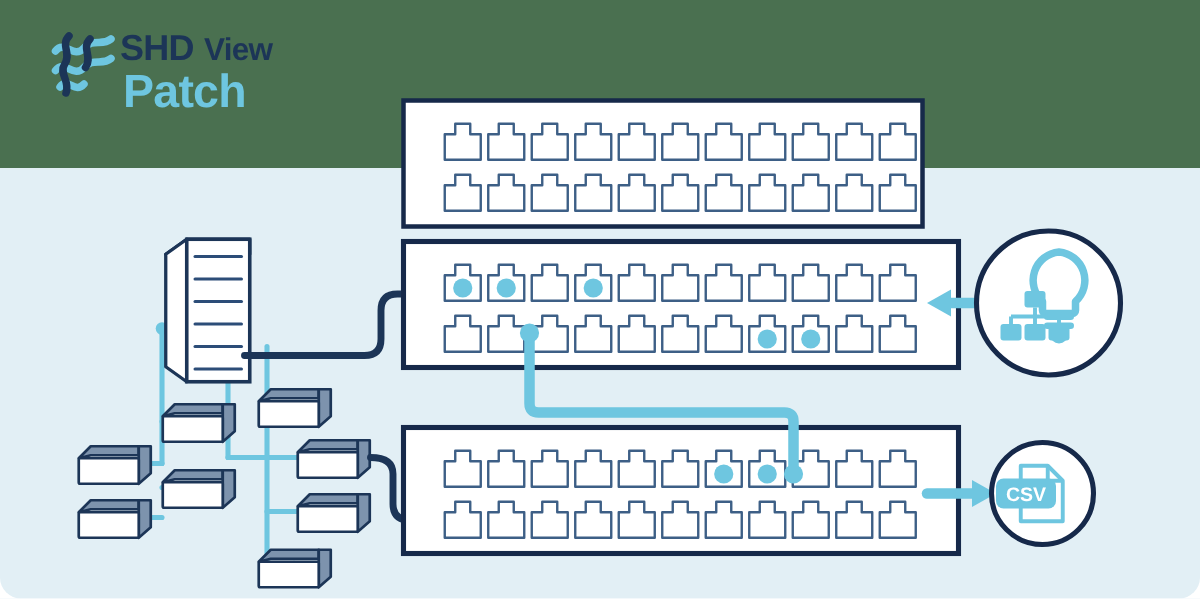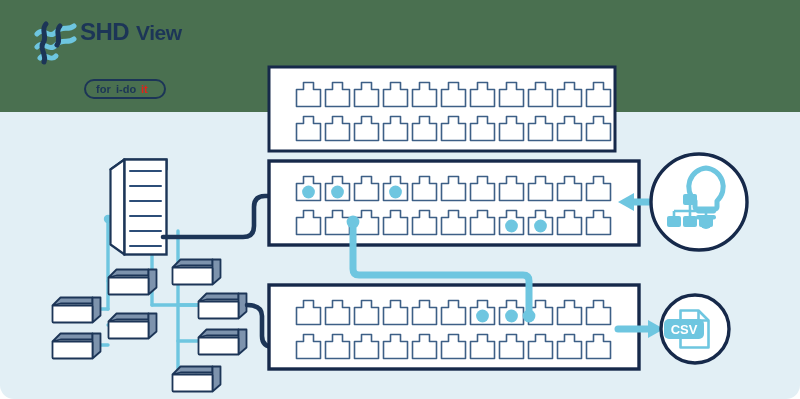--- a/index.html
+++ b/index.html
@@ -45,29 +45,26 @@
       </svg>
     </div>
 
     <div class="logo-wordmark">
       <svg viewBox="0 0 132 34" width="132" height="34">
         <text x="0" y="24" font-family="'Liberation Sans',sans-serif" font-size="24" font-weight="bold" fill="#1c3557" letter-spacing="-0.5">SHD</text>
         <text x="56" y="24" font-family="'Liberation Sans',sans-serif" font-size="21" font-weight="bold" fill="#1c3557" letter-spacing="-0.5">View</text>
       </svg>
     </div>
 
-
-    <div class="logo-badge">
-      <svg viewBox="0 0 82 20" width="82" height="20">
-        <rect x="1" y="1" width="80" height="18" rx="9" fill="none" stroke="#1c3557" stroke-width="2"></rect>
-        <text x="12" y="14" font-family="'Liberation Sans',sans-serif" font-size="11" font-weight="bold" fill="#1c3557">for</text>
-        <text x="32" y="14" font-family="'Liberation Sans',sans-serif" font-size="11" font-weight="bold" fill="#1c3557">i-do</text>
-        <text x="57" y="14" font-family="'Liberation Sans',sans-serif" font-size="11" font-weight="bold" fill="#e2231a">it</text>
+    <div class="logo-patch">
+      <svg viewBox="0 0 130 36" width="130" height="36">
+        <text x="0" y="29" font-family="'Liberation Sans',sans-serif" font-size="31" font-weight="bold" fill="#6ec6e0" letter-spacing="-0.5">Patch</text>
       </svg>
     </div>
+
   </div>
 
   <div class="layer">
   <svg viewBox="0 0 800 399" width="800" height="399">
     <defs>
 
       <g id="rj45">
         <path d="M0.5,24.5 L0.5,7.5 L7.5,7.5 L7.5,0.5 L17.5,0.5 L17.5,7.5 L24.5,7.5 L24.5,24.5 Z" fill="#ffffff" stroke="#3d5f86" stroke-width="1.6" stroke-linejoin="round"></path>
       </g>
 

